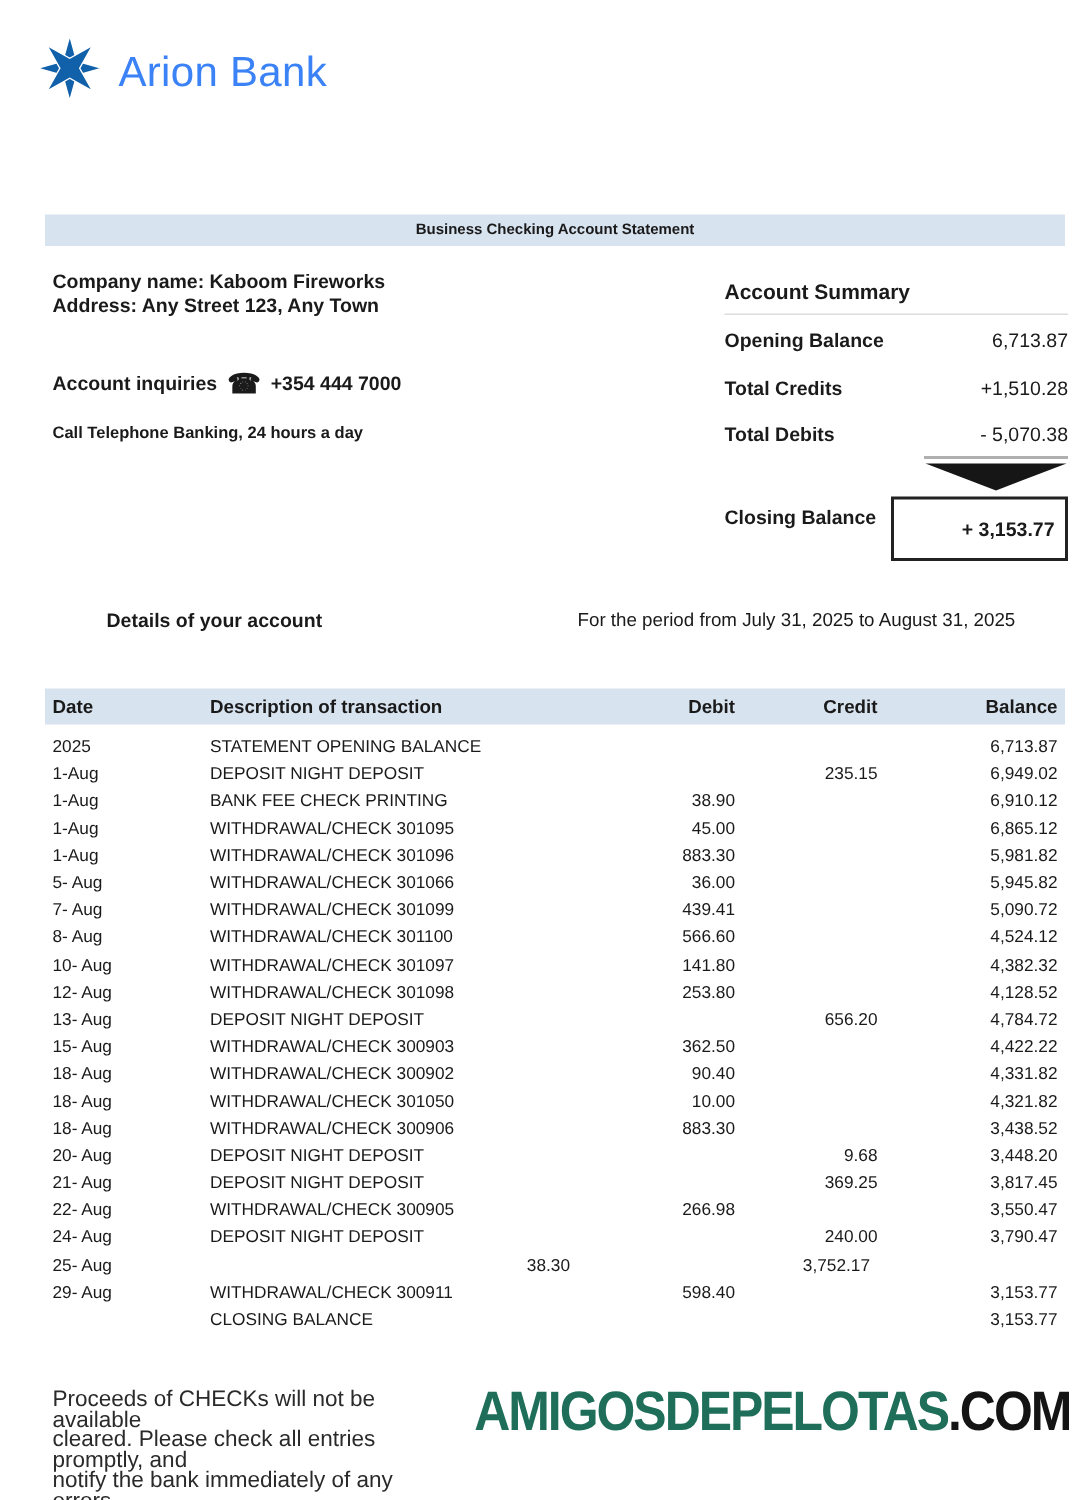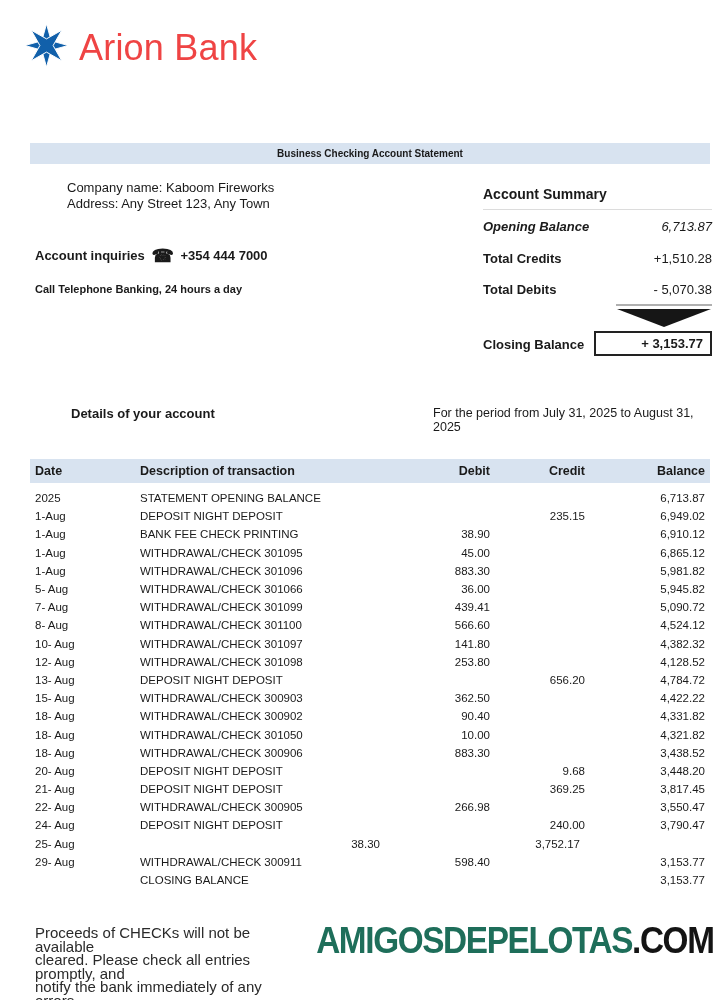--- a/index.html
+++ b/index.html
@@ -4,54 +4,54 @@
 <style>
   html,body{margin:0;padding:0;background:#ffffff;}
   .page{
     position:relative;width:720px;height:1000px;background:#fff;
     font-family:"Liberation Sans",sans-serif;color:var(--text,#1a1a1a);
     overflow:hidden;
   }
   
   .logo-wrap{position:absolute;left:24px;top:23px;display:flex;align-items:center;gap:10px;}
   .logo-shape{fill:var(--brand-blue,#1160aa);stroke:#ffffff;stroke-width:1;}
-  .logo-text{font-size:36px;color:#ef4444;letter-spacing:.2px;}
+  .logo-text{font-size:28px;color:#3b82f6;letter-spacing:.2px;}
 
   
   .title-bar{
     position:absolute;left:30px;top:143px;width:680px;height:21px;
     background:var(--accent,#d8e3f0);text-align:center;line-height:21px;
     font-weight:bold;font-size:10px;
   }
 
   
-  .company{position:absolute;left:35px;top:180px;font-weight:normal;font-size:13px;line-height:16px;margin-left:32px;}
+  .company{position:absolute;left:35px;top:180px;font-weight:bold;font-size:13px;line-height:16px;}
   .inquiries{position:absolute;left:35px;top:245px;font-weight:bold;font-size:13px;}
   .phone-icon{font-size:18px;vertical-align:-2px;padding:0 3px;}
   .telebank{position:absolute;left:35px;top:283px;font-weight:bold;font-size:11px;}
 
   
   .summary-title{
     position:absolute;left:483px;top:186px;width:229px;
     font-weight:bold;font-size:14px;padding-bottom:7px;border-bottom:1px solid #dcdcdc;
   }
   .sum-row{position:absolute;left:483px;width:229px;display:flex;justify-content:space-between;font-size:13px;}
   .sum-row .lbl{font-weight:bold;}
-  .sum-row.r0{top:219px;font-style:italic;} .sum-row.r1{top:251px;} .sum-row.r2{top:282px;}
+  .sum-row.r0{top:219px;} .sum-row.r1{top:251px;} .sum-row.r2{top:282px;}
   .arrow{position:absolute;left:616px;top:304px;}
   .closing-label{position:absolute;left:483px;top:337px;font-weight:bold;font-size:13px;}
   .closing-box{
-    position:absolute;left:594px;top:331px;width:118px;height:25px;border:2px solid #222;
+    position:absolute;left:594px;top:331px;width:118px;height:43px;border:2px solid #222;
     box-sizing:border-box;display:flex;align-items:center;justify-content:flex-end;
     padding-right:7px;font-weight:bold;font-size:13px;background:#fff;
   }
 
   
   .details-title{position:absolute;left:35px;top:406px;font-weight:bold;font-size:13px;margin-left:36px;}
-  .period{position:absolute;left:385px;top:406px;font-size:12.5px;margin-left:48px;}
+  .period{position:absolute;left:385px;top:406px;font-size:12.5px;}
 
   
   .table{position:absolute;left:30px;top:459px;width:680px;}
   .thead{
     display:grid;grid-template-columns:105px 245px 110px 95px 125px;
     height:24px;align-items:center;background:var(--accent,#d8e3f0);
     font-weight:bold;font-size:12.5px;
   }
   .tbody{padding-top:6px;}
   .trow{

